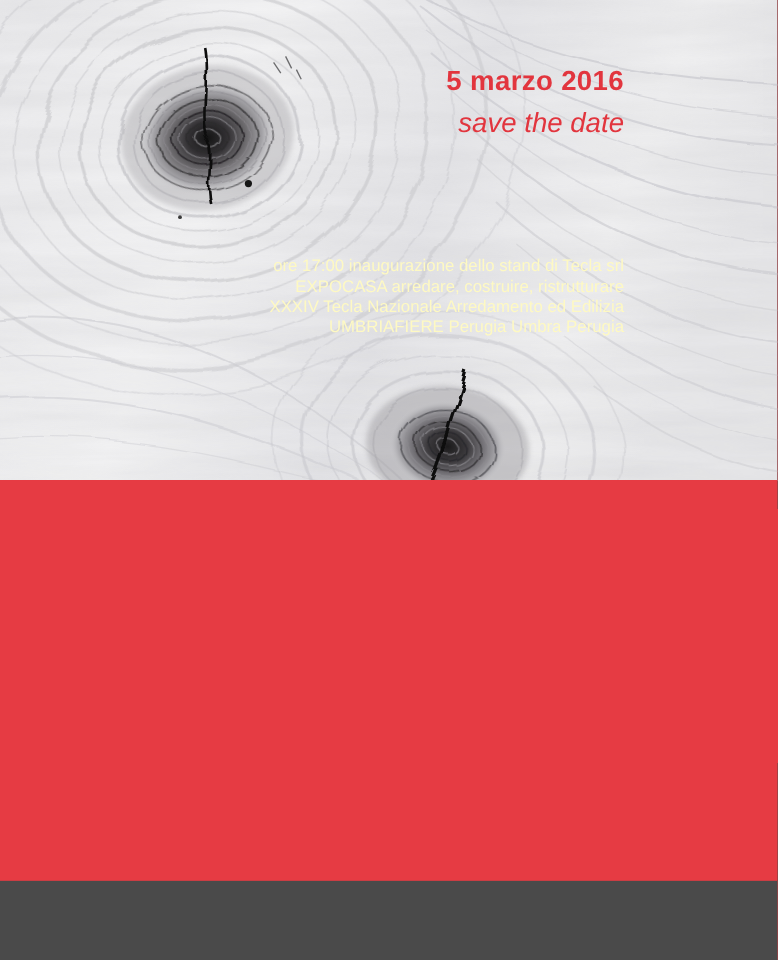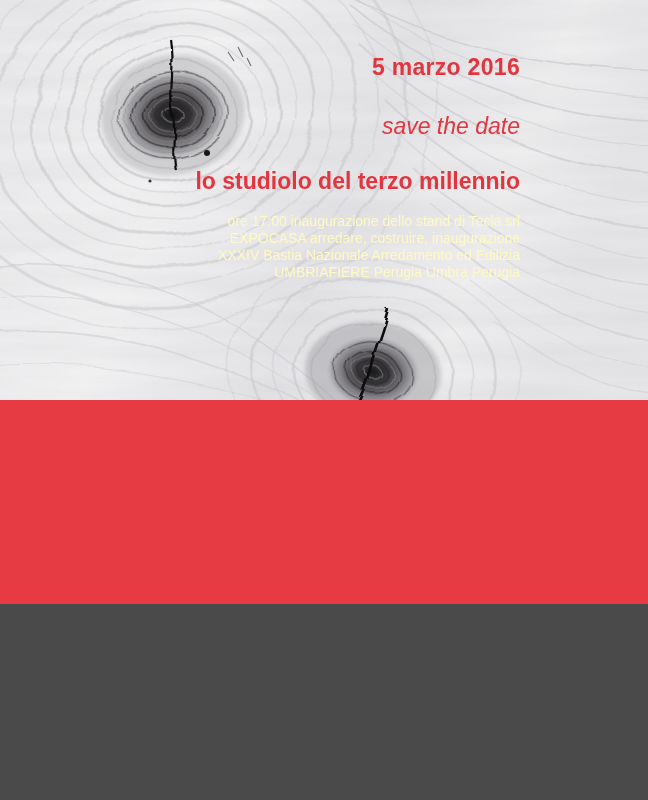--- a/index.html
+++ b/index.html
@@ -1,27 +1,27 @@
 <!DOCTYPE html>
 <html><head>
 <meta charset="utf-8">
 <style>
   html,body{margin:0;padding:0;background:#4a4a4a;}
   .poster{
-    position:relative;width:648px;height:604px;overflow:hidden;
+    position:relative;width:648px;height:734px;overflow:hidden;
     background:#e63b43;
     font-family:"Liberation Sans","DejaVu Sans",sans-serif;
     margin:0 auto;
   }
   
   .photo{position:absolute;top:0;left:0;width:648px;height:401px;}
   
   .hero-line{position:absolute;left:0;right:128px;text-align:right;color:#e2353e;white-space:nowrap;z-index:5;}
   .hero-date{top:54px;font-size:23px;font-weight:bold;letter-spacing:.3px;}
-  .hero-tagline{top:113px;font-size:23px;font-style:italic;padding-left:10px;}
+  .hero-tagline{top:89px;font-size:23px;font-style:italic;padding-left:10px;}
   .hero-title{top:168px;font-size:23px;font-weight:bold;}
   .hero-details{position:absolute;left:0;right:128px;top:213px;text-align:right;color:#fef9c3;font-size:14px;line-height:17px;z-index:5;}
   
   .red-panel{position:absolute;left:0;top:400px;width:648px;height:400px;background:#e63b43;}
 </style>
 </head>
 <body>
 
 <div class="poster">
 
@@ -147,25 +147,24 @@
         <ellipse rx="26" ry="20" stroke="#2f2e31" stroke-width="1.3" opacity="0.8"></ellipse>
         <ellipse rx="32" ry="25" stroke="#8e8c91" stroke-width="1" opacity="0.65"></ellipse>
         <ellipse rx="38" ry="30" stroke="#454448" stroke-width="1.3" opacity="0.7"></ellipse>
       </g>
     </g>
     <path d="M389,310 C384,330 377,346 373,362 C369,380 364,392 360,401" fill="none" stroke="#0a0a0a" stroke-width="2.6" filter="url(#wob2)"></path>
   </svg>
 
   <div class="hero-line hero-date">5 marzo 2016</div>
   <div class="hero-line hero-tagline">save the date</div>
-  <div class="hero-line hero-title">lo studiolo del terzo millennio</div>
   <div class="hero-details">
     <div>ore 17:00 inaugurazione dello stand di Tecla srl</div>
-    <div>EXPOCASA arredare, costruire, inaugurazione</div>
-    <div>XXXIV Bastia Nazionale Arredamento ed Edilizia</div>
+    <div>EXPOCASA arredare, costruire, ristrutturare</div>
+    <div>XXXIV Tecla Nazionale Arredamento ed Edilizia</div>
     <div>UMBRIAFIERE Perugia Umbra Perugia</div>
   </div>
 
   <div class="red-panel">
 
     
 
     
 
     

